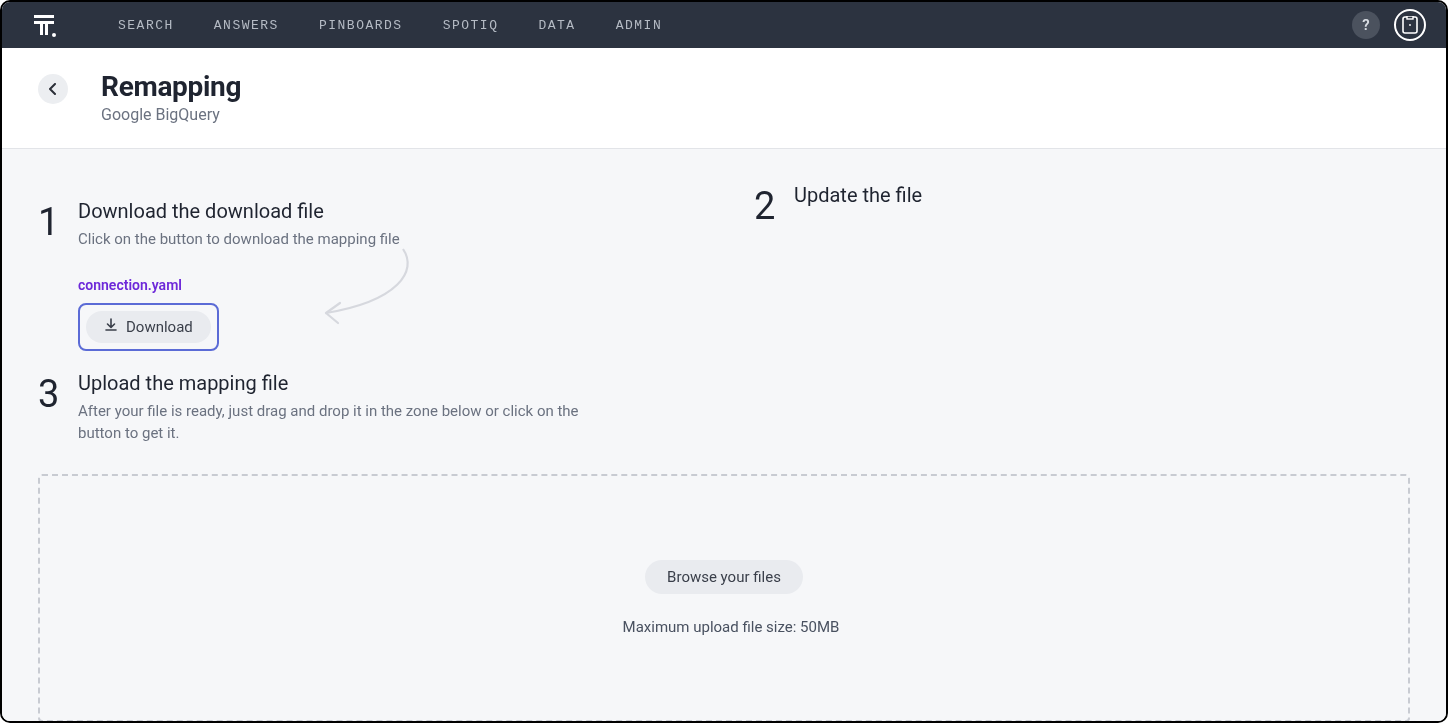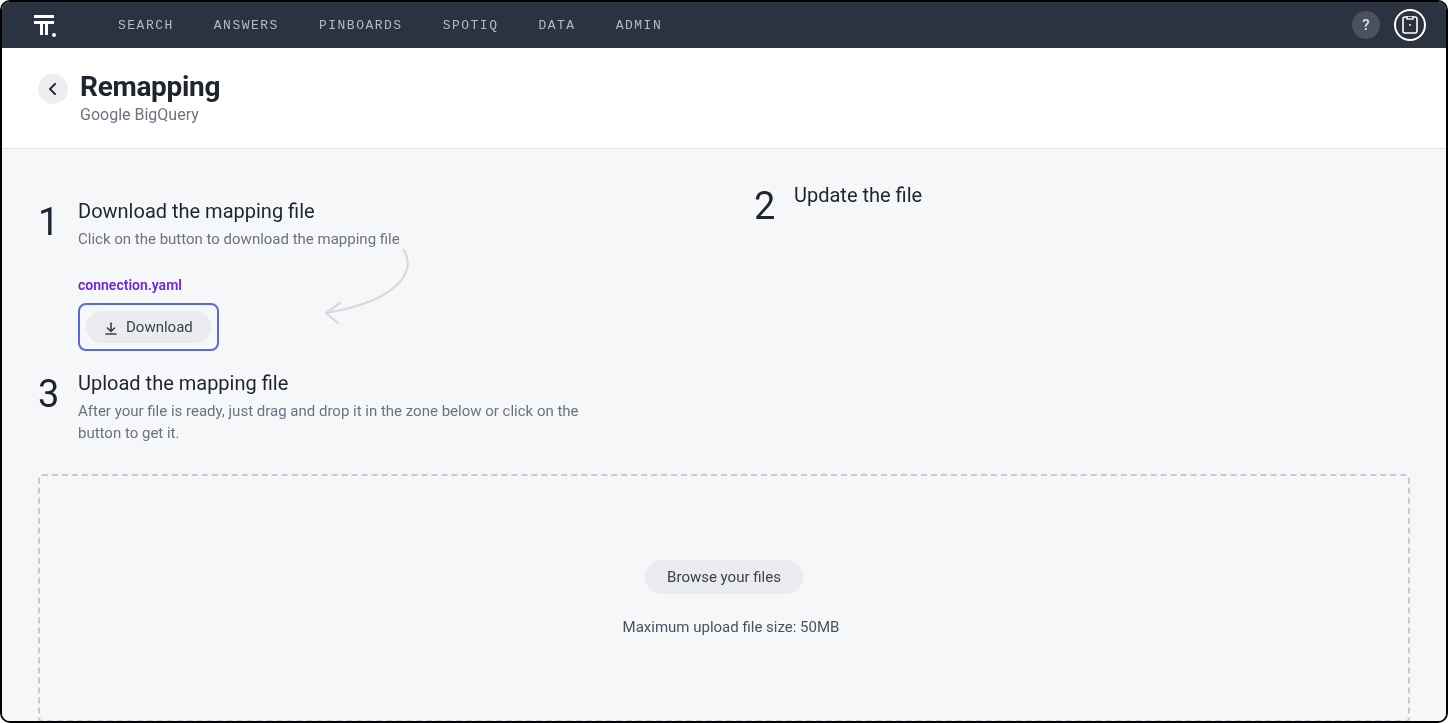--- a/index.html
+++ b/index.html
@@ -45,21 +45,21 @@
       color: #d9dde3; font-weight: 600; font-size: 15px; cursor: pointer;
     }
     .avatar-circle {
       width: 32px; height: 32px; border-radius: 50%; border: 2px solid #fff;
       display: flex; align-items: center; justify-content: center; cursor: pointer;
     }
     .avatar-circle svg { display:block; }
 
     
     .page-header {
-      display: flex; align-items: flex-start; gap: 12px;
+      display: flex; align-items: flex-start; gap: 33px;
       padding: 22px 24px 24px 36px;
       border-bottom: 1px solid #e2e4e8;
       background: #fff;
     }
     .back-btn {
       width: 30px; height: 30px; border-radius: 50%; background: #eceef1;
       display: flex; align-items: center; justify-content: center; cursor: pointer;
       margin-top: 4px;
     }
     .page-title {
@@ -100,21 +100,21 @@
     .file-name {
       font-size: 14px; font-weight: 600; color: #6d28d9; margin-bottom: 10px;
     }
     .download-wrap {
       display: inline-block;
       border: 2px solid #5b6bd6;
       border-radius: 8px;
       padding: 6px;
     }
     .download-btn {
-      display: inline-flex; align-items: flex-end; gap: 8px;
+      display: inline-flex; align-items: flex-start; gap: 8px;
       background: #e9ebef; border-radius: 18px;
       padding: 7px 18px; font-size: 15px; color: #3a3f4a; cursor: pointer;
     }
     .curly-arrow {
       position: absolute;
       left: 230px;
       top: -36px;
       pointer-events: none;
     }
     .step2 { margin-top: -16px; }
@@ -180,21 +180,21 @@
     <div class="page-subtitle">Google BigQuery</div>
   </div>
 </div>
 
 <div class="content-area">
   <div class="steps-grid">
 
     <div class="step">
       <div class="step-number">1</div>
       <div class="step-body">
-        <div class="step-title">Download the mapping file</div>
+        <div class="step-title">Download the download file</div>
         <div class="step-desc">Click on the button to download the mapping file</div>
         <div class="file-block">
           <svg class="curly-arrow" width="130" height="90" viewBox="0 0 130 90">
             <path d="M95 8 C 110 30, 90 60, 18 72" fill="none" stroke="#d6d8de" stroke-width="2.2"></path>
             <path d="M18 72 L32 62 M18 72 L30 82" fill="none" stroke="#d6d8de" stroke-width="2.2" stroke-linecap="round"></path>
           </svg>
           <div class="file-name">connection.yaml</div>
           <div class="download-wrap">
             <div class="download-btn">
               <svg width="14" height="14" viewBox="0 0 14 14">

